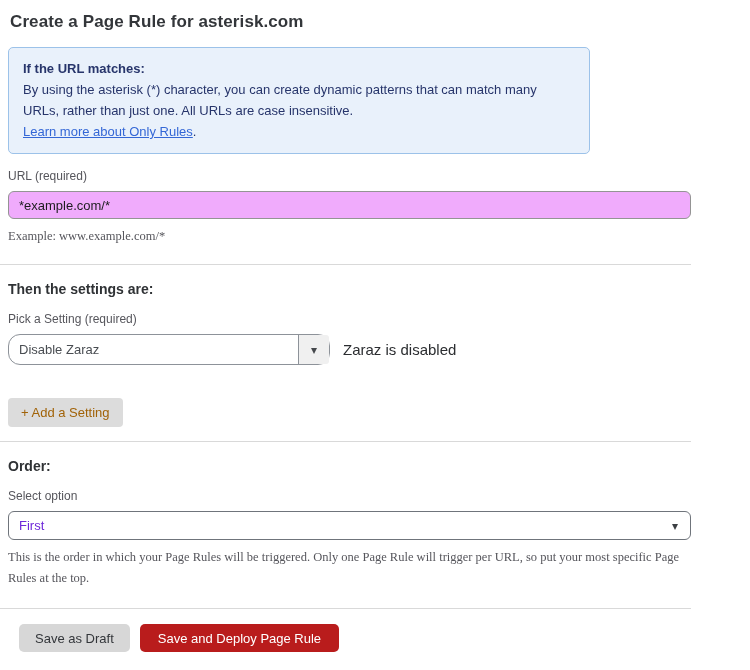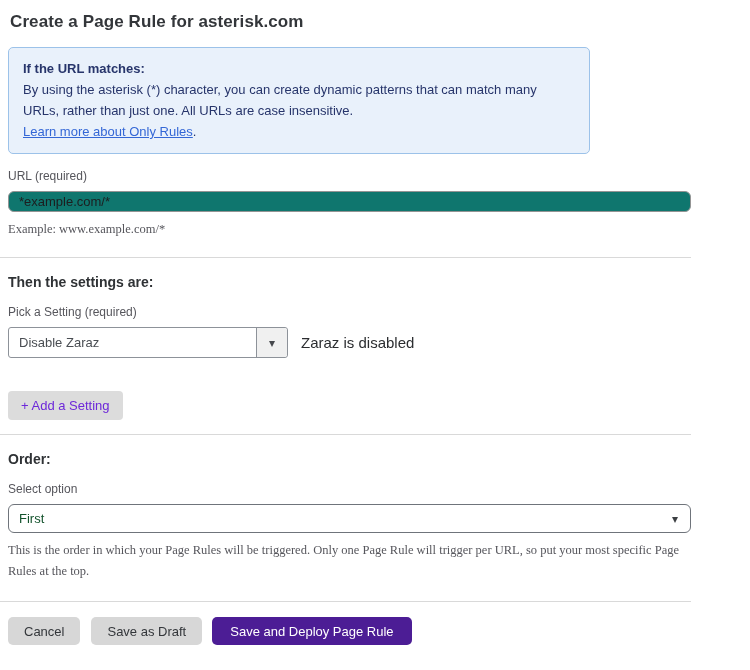--- a/index.html
+++ b/index.html
@@ -56,22 +56,22 @@
     line-height: 21px;
     width: 680px;
     font-family: Liberation Serif, serif;
   }
 
   
   .url-input {
     display: block;
     margin: 8px 0 0 8px;
     width: 683px;
-    height: 21px;
-    background: #0f766e;
+    height: 28px;
+    background: #f0abfc;
     border: 1px solid #949494;
     border-radius: 6px;
     padding: 0 10px;
     font-family: "Liberation Sans", sans-serif;
     font-size: 13px;
     color: #1d1d1f;
     outline: none;
   }
 
   .divider {
@@ -91,25 +91,25 @@
     color: #2f3235;
   }
 
   
   .picker-row {
     display: flex;
     align-items: center;
     margin: 8px 0 0 8px;
   }
   .setting-picker {
-    width: 280px;
+    width: 322px;
     height: 31px;
     background: #ffffff;
     border: 1px solid #8d9299;
-    border-radius: 3px;
+    border-radius: 12px;
     display: flex;
     align-items: stretch;
     cursor: pointer;
   }
   .setting-picker-value {
     flex: 1;
     font-size: 13px;
     color: #494d52;
     line-height: 29px;
     padding-left: 10px;
@@ -149,56 +149,56 @@
   .btn-gray {
     background: #d7d7d7;
     color: #33363a;
   }
   .add-setting-btn {
     margin: 33px 0 0 8px;
     height: 29px;
     background: #dcdcdc;
     border-radius: 4px;
     padding: 0 13px;
-    color: #6d28d9;
+    color: #a16207;
   }
 
   
   .order-select {
     margin: 8px 0 0 8px;
     width: 683px;
     height: 29px;
     background: #ffffff;
     border: 1px solid #6f747b;
     border-radius: 6px;
     display: flex;
     align-items: center;
     justify-content: space-between;
     padding: 0 12px 0 10px;
     cursor: pointer;
   }
   .order-select-value {
     font-size: 13px;
-    color: #14532d;
+    color: #6d28d9;
   }
   .order-select-caret {
     font-size: 12px;
     color: #3c3f43;
   }
 
   
   .actions-row {
     display: flex;
     align-items: center;
     margin: 15px 0 0 8px;
   }
   .save-draft-btn { margin-left: 11px; }
   .save-deploy-btn {
     margin-left: 10px;
-    background: #4c1d95;
+    background: #b91c1c;
     color: #ffffff;
     padding: 0 18px;
   }
 </style>
 </head>
 <body>
 
 <div class="page">
 
   <h1 class="page-title">Create a Page Rule for asterisk.com</h1>
@@ -242,18 +242,17 @@
   <div class="order-select">
     <span class="order-select-value">First</span>
     <span class="order-select-caret">▾</span>
   </div>
 
   <div class="helper-text">This is the order in which your Page Rules will be triggered. Only one Page Rule will trigger per URL, so put your most specific Page Rules at the top.</div>
 
   <div class="divider divider-3"></div>
 
   <div class="actions-row">
-    <button class="btn btn-gray">Cancel</button>
     <button class="btn btn-gray save-draft-btn">Save as Draft</button>
     <button class="btn save-deploy-btn">Save and Deploy Page Rule</button>
   </div>
 
 </div>
 
 </body></html>

